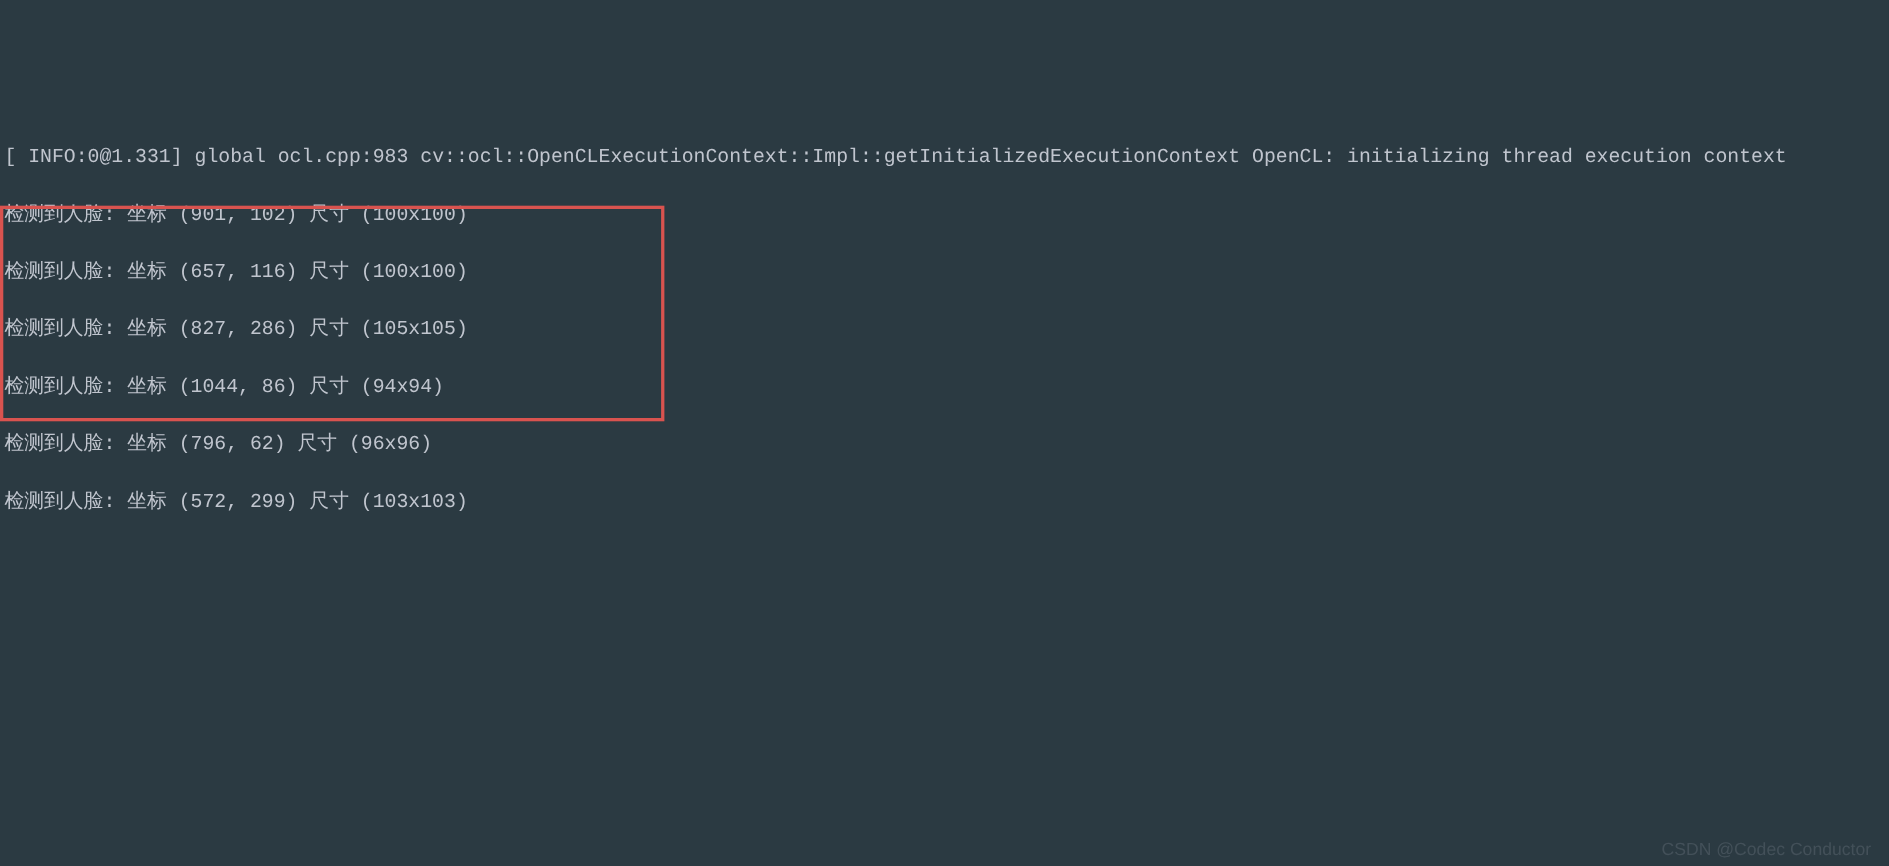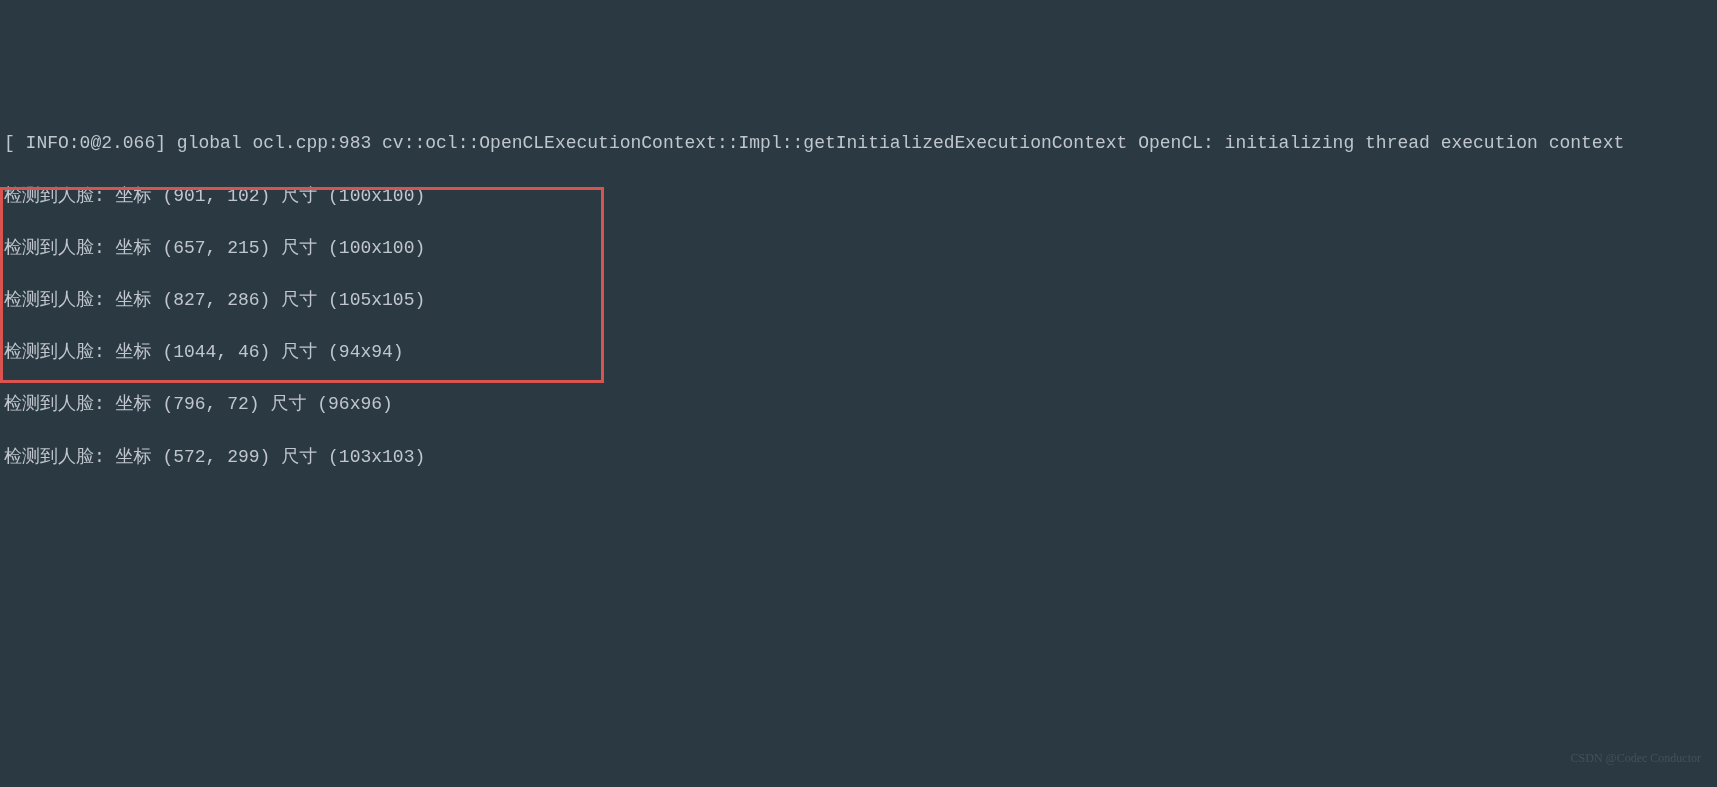--- a/index.html
+++ b/index.html
@@ -32,40 +32,40 @@
       border: 3px solid #d9534f;
       top: 187px;
       left: 0px;
       width: 604px;
       height: 196px;
       pointer-events: none;
       z-index: 10;
     }
     .watermark {
       position: absolute;
-      bottom: 20px;
+      bottom: 3px;
       right: 16px;
       color: rgba(180, 185, 195, 0.18);
-      font-size: 12px;
-      font-family: Liberation Serif, serif;
+      font-size: 16px;
+      font-family: Liberation Sans, sans-serif;
       z-index: 5;
     }
   </style>
 </head>
 <body>
 
 
 
 <div class="terminal">
-<span class="log-line">[ INFO:0@2.066] global ocl.cpp:983 cv::ocl::OpenCLExecutionContext::Impl::getInitializedExecutionContext OpenCL: initializing thread execution context</span>
+<span class="log-line">[ INFO:0@1.331] global ocl.cpp:983 cv::ocl::OpenCLExecutionContext::Impl::getInitializedExecutionContext OpenCL: initializing thread execution context</span>
 <span class="log-line">检测到人脸: 坐标 (901, 102) 尺寸 (100x100)</span>
-<span class="log-line">检测到人脸: 坐标 (657, 215) 尺寸 (100x100)</span>
+<span class="log-line">检测到人脸: 坐标 (657, 116) 尺寸 (100x100)</span>
 <span class="log-line">检测到人脸: 坐标 (827, 286) 尺寸 (105x105)</span>
-<span class="log-line">检测到人脸: 坐标 (1044, 46) 尺寸 (94x94)</span>
-<span class="log-line">检测到人脸: 坐标 (796, 72) 尺寸 (96x96)</span>
+<span class="log-line">检测到人脸: 坐标 (1044, 86) 尺寸 (94x94)</span>
+<span class="log-line">检测到人脸: 坐标 (796, 62) 尺寸 (96x96)</span>
 <span class="log-line">检测到人脸: 坐标 (572, 299) 尺寸 (103x103)</span>
 
 
 
 
 
 
 </div>
 
 <div class="highlight-box"></div>

